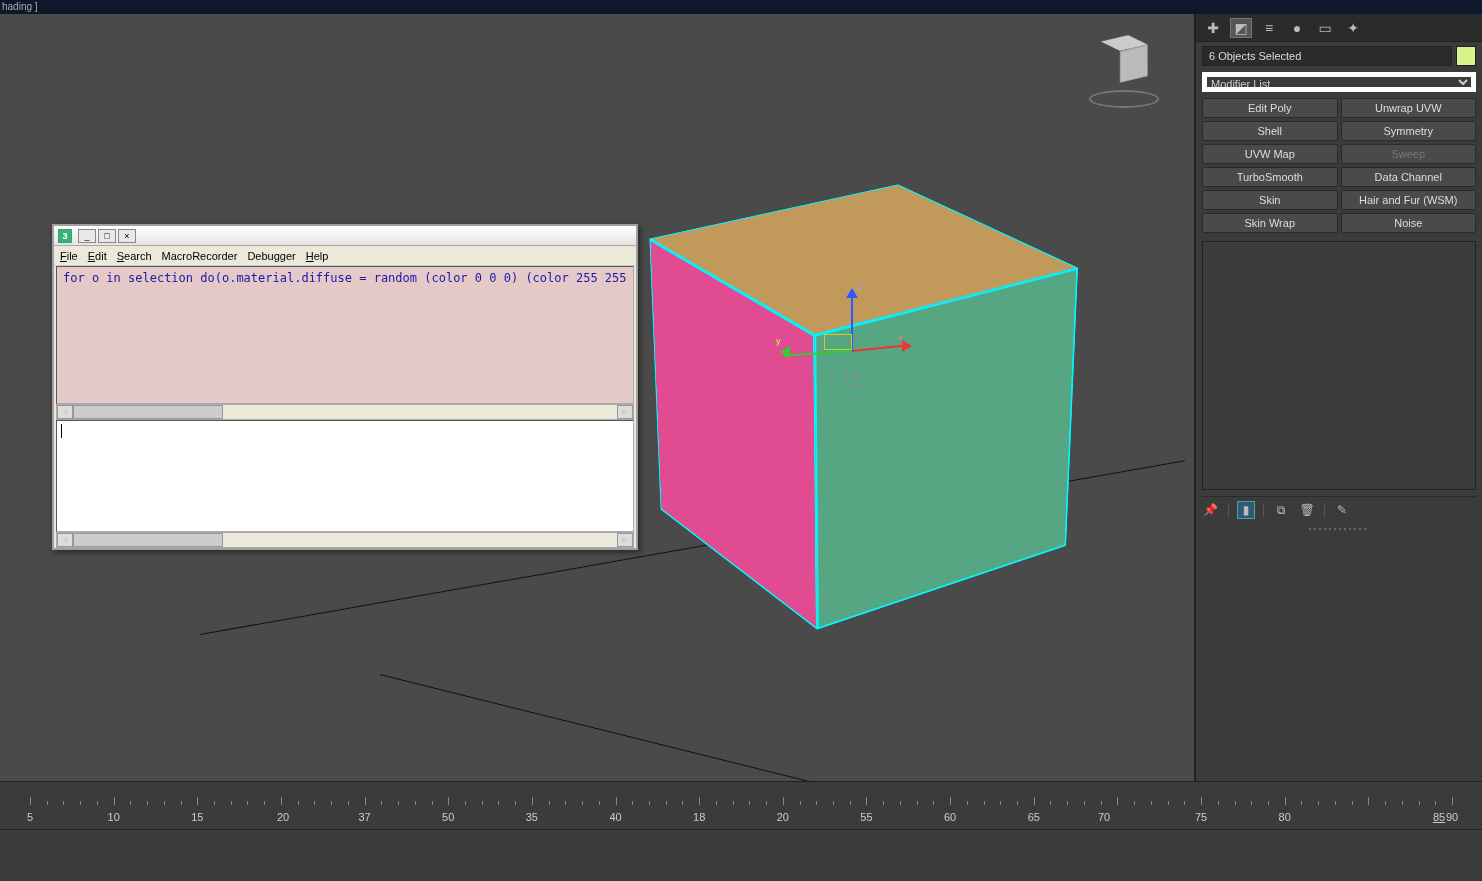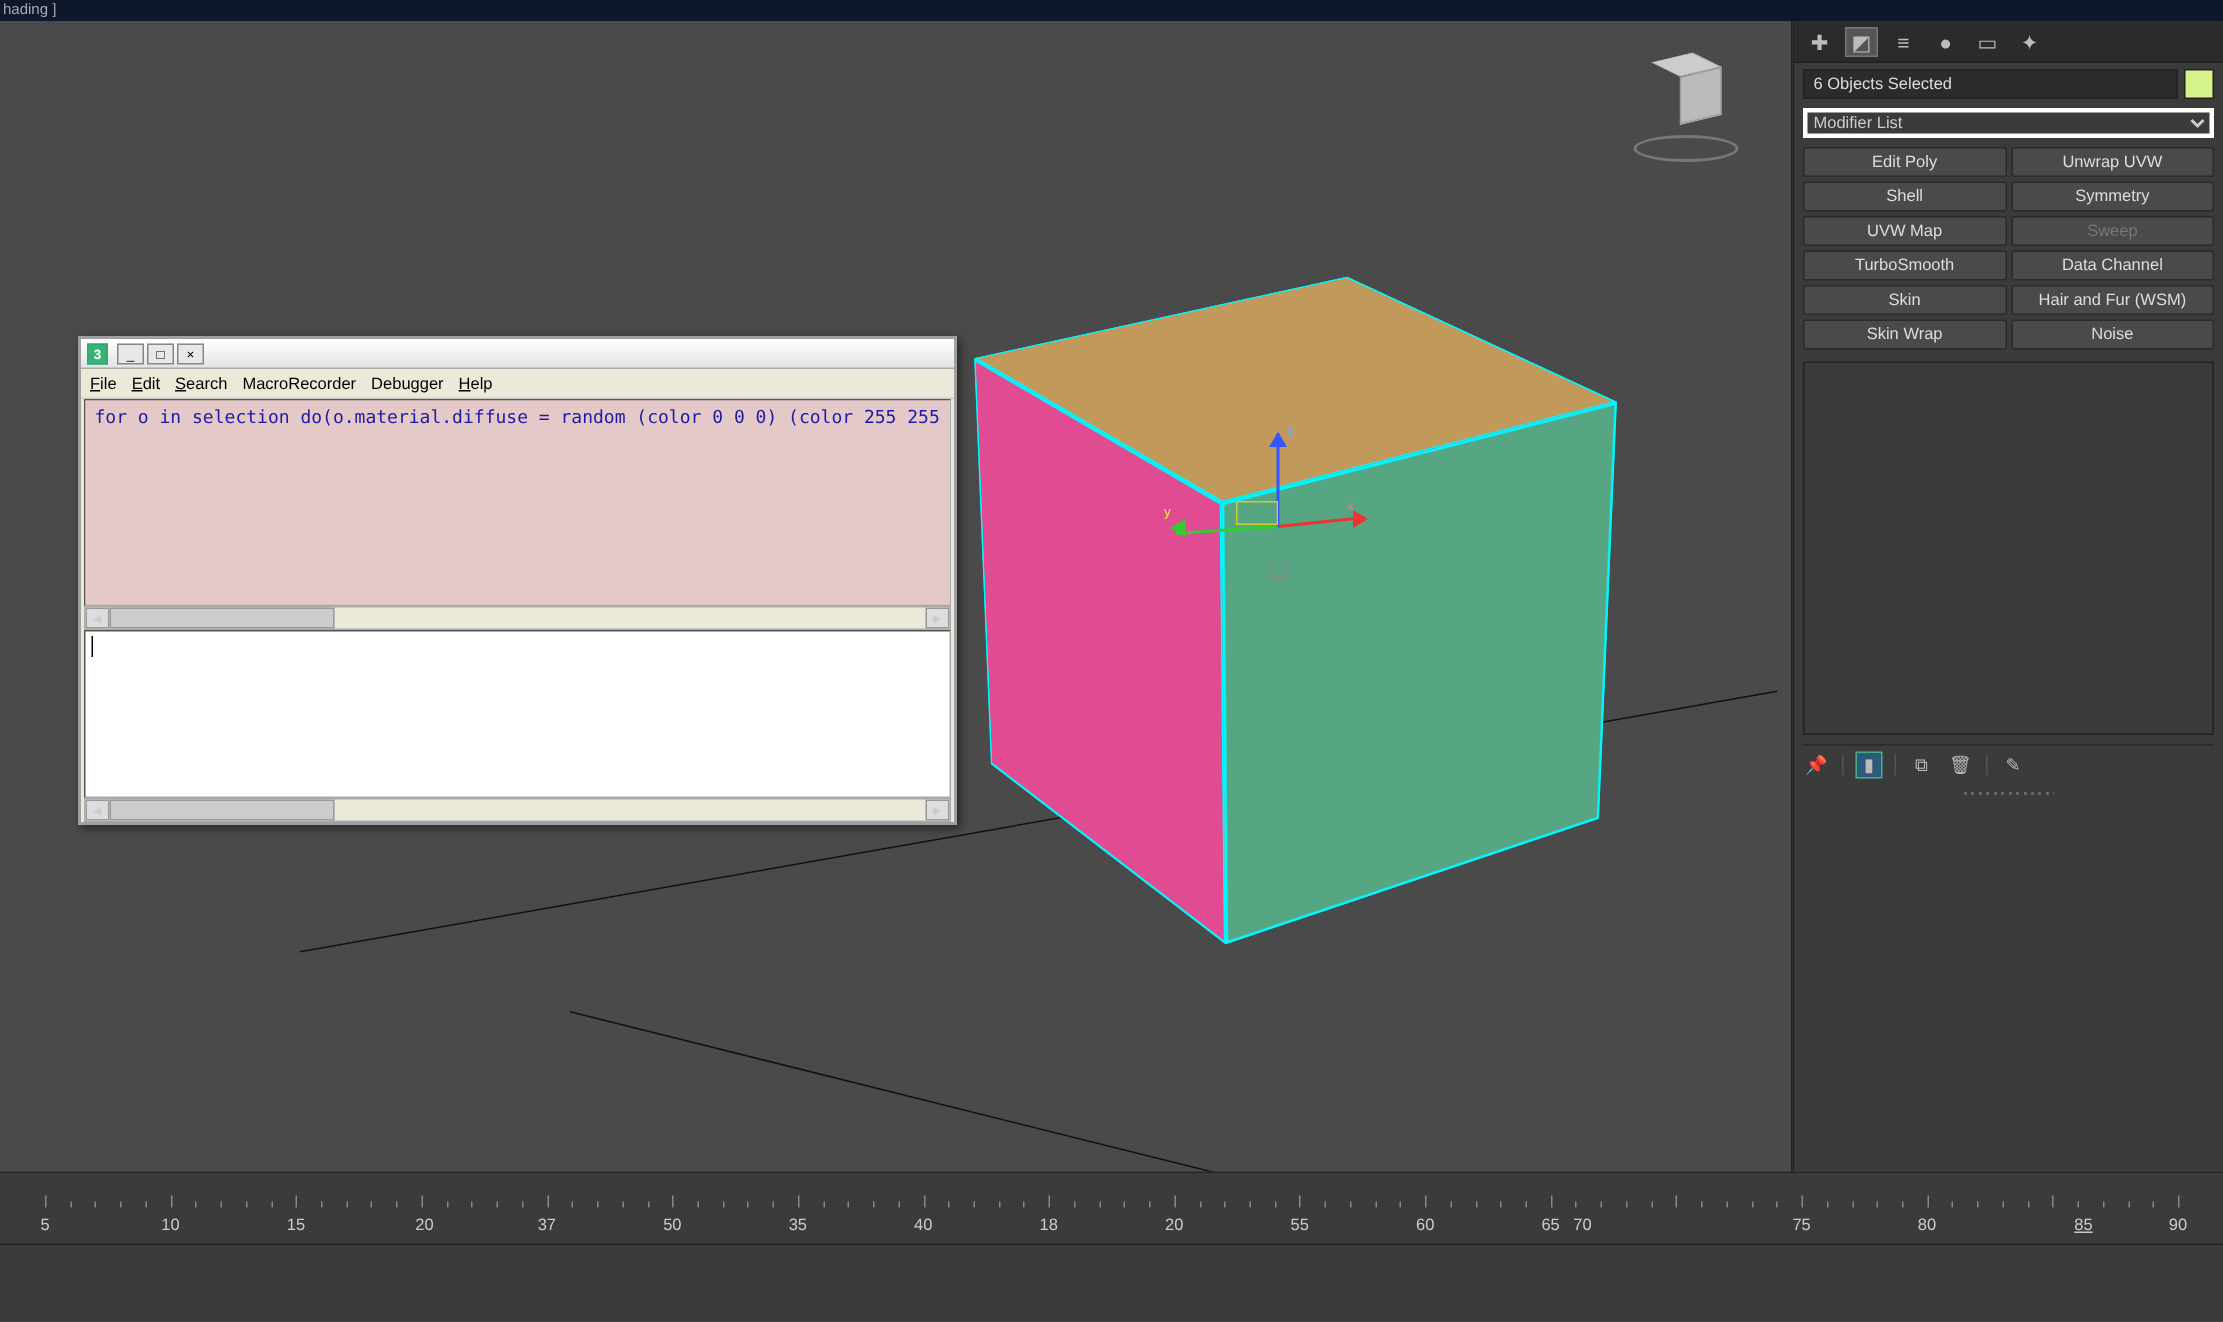--- a/index.html
+++ b/index.html
@@ -82,21 +82,21 @@
 
 
 .cmdpanel { width: 287px; background:#3b3b3b; display:flex; flex-direction:column; border-left:1px solid #222; }
 .cmdpanel .tabrow { height:28px; background:#2b2b2b; display:flex; align-items:center; gap:6px; padding:0 6px; border-bottom:1px solid #222; }
 .cmdpanel .tabrow .tab-icon { width:22px; height:20px; display:flex;align-items:center;justify-content:center; cursor:pointer; color:#bbb; font-size:14px; }
 .cmdpanel .tabrow .tab-icon.active { background:#555; border:1px solid #777; }
 .cmdpanel .selrow { display:flex; align-items:center; padding:4px 6px; gap:4px; }
 .cmdpanel .selname { flex:1; background:#2b2b2b; border:1px solid #222; height:20px; line-height:18px; padding:0 6px; color:#ddd; font-size:11px; }
 .cmdpanel .color-swatch { width:20px; height:20px; background:#d6f48a; border:1px solid #222; cursor:pointer; }
 .cmdpanel .modlist { margin:2px 6px; }
-.cmdpanel .modlist select { width:100%; background:#3b3b3b; color:#ccc; border:3px solid #ffffff; height:20px; font-size:11px; }
+.cmdpanel .modlist select { width:100%; background:#3b3b3b; color:#ccc; border:5px solid #ffffff; height:20px; font-size:11px; }
 .cmdpanel .modbtns { display:grid; grid-template-columns:1fr 1fr; gap:3px; padding:4px 6px; }
 .cmdpanel .modbtns .mbtn { background:#4a4a4a; border:1px solid #2a2a2a; color:#ddd; height:20px; font-size:11px; text-align:center; line-height:18px; cursor:pointer; border-radius:2px; }
 .cmdpanel .modbtns .mbtn.disabled { color:#777; }
 .cmdpanel .stack { margin:4px 6px; flex:1 0 auto; border:1px solid #222; background:#3b3b3b; min-height:246px; }
 .cmdpanel .stackicons { height:22px; margin:2px 6px 6px; display:flex; align-items:center; gap:8px; border-top:1px solid #2a2a2a; padding-top:4px; }
 .cmdpanel .stackicons .sicon { width:18px; height:18px; display:flex;align-items:center;justify-content:center; color:#bbb; cursor:pointer; font-size:12px; }
 .cmdpanel .stackicons .sicon.active { background:#2e5a7a; border:1px solid #4a8; }
 .cmdpanel .stackicons .sep { width:1px; height:14px; background:#555; }
 .cmdpanel .drag-handle { height:10px; display:flex; justify-content:center; align-items:center; }
 .cmdpanel .drag-handle .dots { width:60px; height:2px; background: repeating-linear-gradient(90deg,#666 0 2px, transparent 2px 5px); }
@@ -318,39 +318,39 @@
         <div class="tick" style="left: 983.576px;"></div>
         <div class="tick" style="left: 1000.31px;"></div>
         <div class="tick" style="left: 1017.04px;"></div>
         <div class="tick big" style="left: 1033.76px;"></div>
         <div class="ticklabel" style="left: 1033.76px;">65</div>
         <div class="tick" style="left: 1050.49px;"></div>
         <div class="tick" style="left: 1067.22px;"></div>
         <div class="tick" style="left: 1083.95px;"></div>
         <div class="tick" style="left: 1100.68px;"></div>
         <div class="tick big" style="left: 1117.41px;"></div>
-        <div class="ticklabel" style="left: 1055px;">70</div>
+        <div class="ticklabel" style="left: 1104px;">70</div>
         <div class="tick" style="left: 1134.14px;"></div>
         <div class="tick" style="left: 1150.87px;"></div>
         <div class="tick" style="left: 1167.6px;"></div>
         <div class="tick" style="left: 1184.33px;"></div>
         <div class="tick big" style="left: 1201.06px;"></div>
         <div class="ticklabel" style="left: 1201.06px;">75</div>
         <div class="tick" style="left: 1217.79px;"></div>
         <div class="tick" style="left: 1234.52px;"></div>
         <div class="tick" style="left: 1251.25px;"></div>
         <div class="tick" style="left: 1267.98px;"></div>
         <div class="tick big" style="left: 1284.71px;"></div>
         <div class="ticklabel" style="left: 1284.71px;">80</div>
         <div class="tick" style="left: 1301.44px;"></div>
         <div class="tick" style="left: 1318.16px;"></div>
         <div class="tick" style="left: 1334.89px;"></div>
         <div class="tick" style="left: 1351.62px;"></div>
         <div class="tick big" style="left: 1368.35px;"></div>
-        <div class="ticklabel" style="left: 1389px; text-decoration: underline;">85</div>
+        <div class="ticklabel" style="left: 1439px; text-decoration: underline;">85</div>
         <div class="tick" style="left: 1385.08px;"></div>
         <div class="tick" style="left: 1401.81px;"></div>
         <div class="tick" style="left: 1418.54px;"></div>
         <div class="tick" style="left: 1435.27px;"></div>
         <div class="tick big" style="left: 1452px;"></div>
         <div class="ticklabel" style="left: 1452px;">90</div>
       </div>
   </div>
 </div>
 

